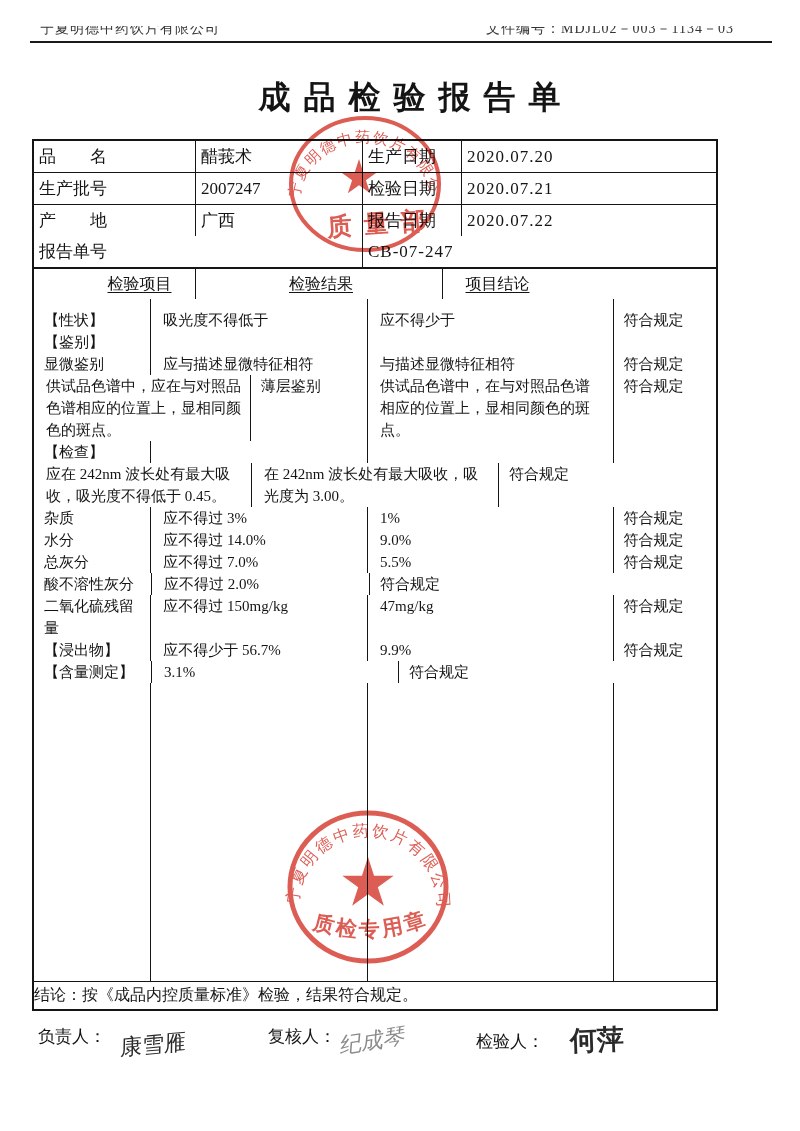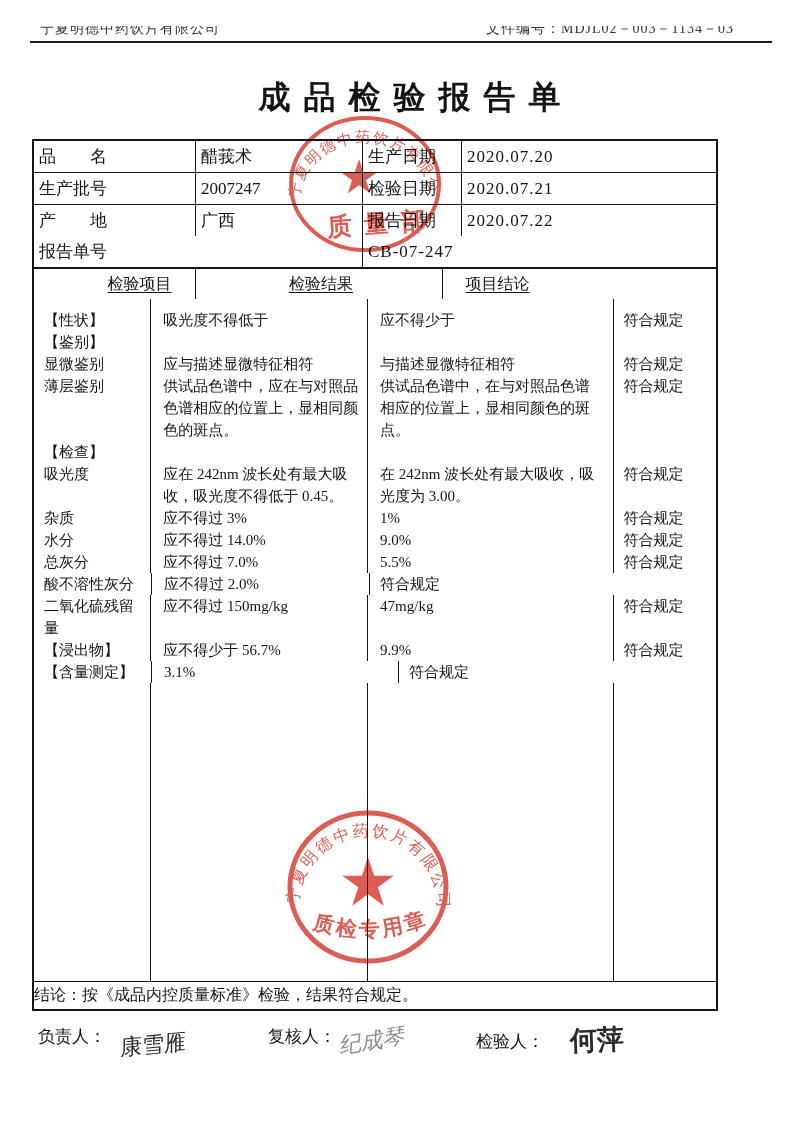--- a/index.html
+++ b/index.html
@@ -124,35 +124,34 @@
   </div>
 
   <div class="mrow">
     <div class="mcell mc1">显微鉴别</div>
     <div class="mcell mc2">应与描述显微特征相符</div>
     <div class="mcell mc3">与描述显微特征相符</div>
     <div class="mcell mc4">符合规定</div>
   </div>
 
   <div class="mrow">
+    <div class="mcell mc2">供试品色谱中，应在与对照品色谱相应的位置上，显相同颜色的斑点。</div>
     <div class="mcell mc1">薄层鉴别</div>
-    <div class="mcell mc2">供试品色谱中，应在与对照品色谱相应的位置上，显相同颜色的斑点。</div>
     <div class="mcell mc3">供试品色谱中，在与对照品色谱相应的位置上，显相同颜色的斑点。</div>
     <div class="mcell mc4">符合规定</div>
   </div>
 
   <div class="mrow">
     <div class="mcell mc1">【检查】</div>
     <div class="mcell mc2"></div>
     <div class="mcell mc3"></div>
     <div class="mcell mc4"></div>
   </div>
 
   <div class="mrow">
-    <div class="mcell mc1">吸光度</div>
     <div class="mcell mc2">应在 242nm 波长处有最大吸收，吸光度不得低于 0.45。</div>
     <div class="mcell mc3">在 242nm 波长处有最大吸收，吸光度为 3.00。</div>
     <div class="mcell mc4">符合规定</div>
   </div>
 
   <div class="mrow">
     <div class="mcell mc1">杂质</div>
     <div class="mcell mc2">应不得过 3%</div>
     <div class="mcell mc3">1%</div>
     <div class="mcell mc4">符合规定</div>

